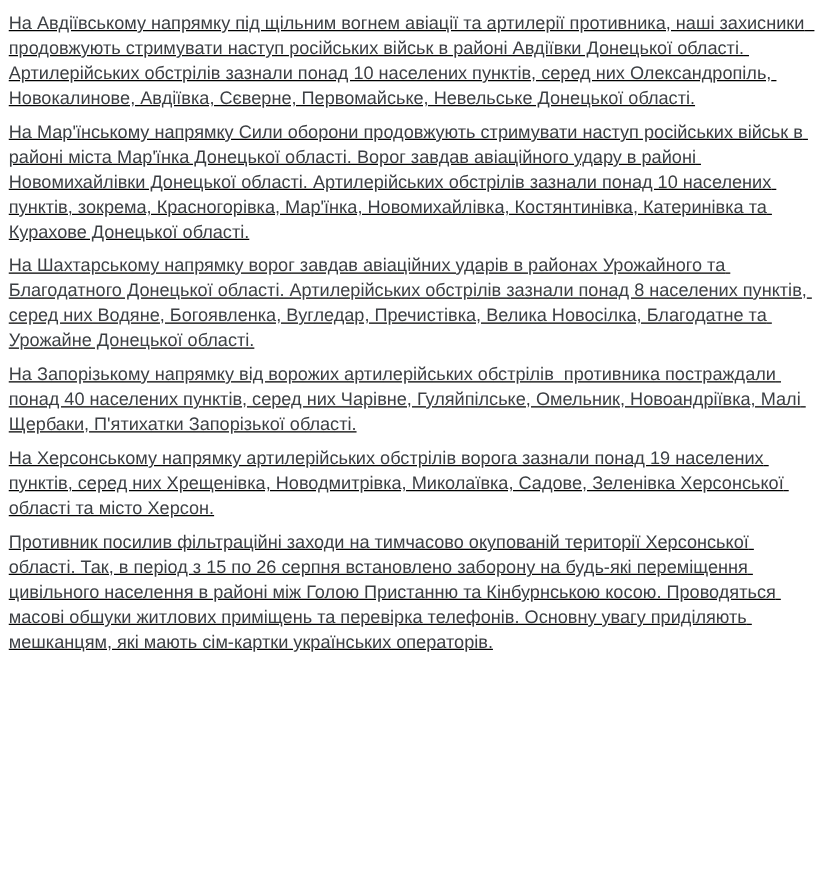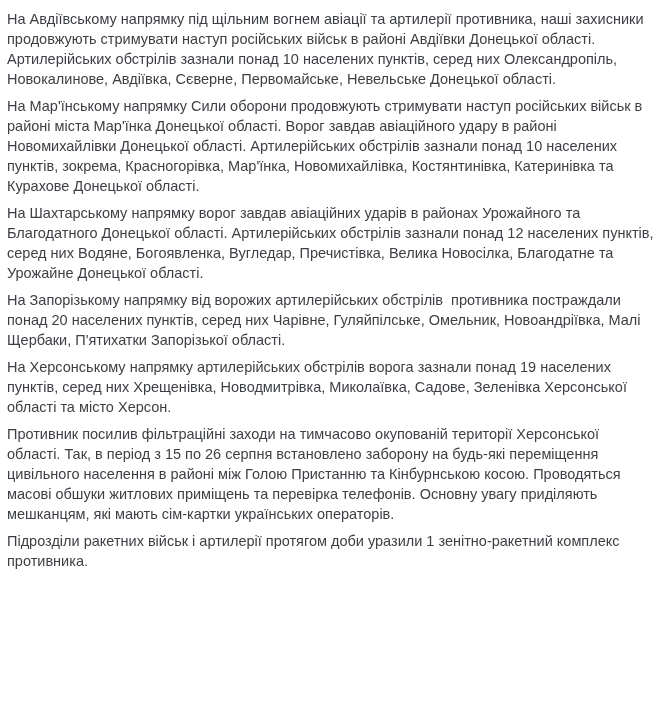--- a/index.html
+++ b/index.html
@@ -12,37 +12,37 @@
     height: 706px;
     overflow: hidden;
     box-sizing: border-box;
   }
   main.post-body {
     box-sizing: border-box;
     width: 659px;
     height: 706px;
     padding: 9px 3px 0 7px;
     background: #ffffff;
+    text-decoration: underline;
   }
   main.post-body p {
     margin: 0 0 7px 0;
     font-family: "Liberation Sans", "DejaVu Sans", sans-serif;
     font-size: 14.5px;
     line-height: 20px;
     font-weight: 400;
     color: #3c3f43;
     text-align: left;
     white-space: pre-wrap;
     -webkit-font-smoothing: antialiased;
   }
 </style>
 </head>
 <body>
 
 <main class="post-body">
   <p>На Авдіївському напрямку під щільним вогнем авіації та артилерії противника, наші захисники  продовжують стримувати наступ російських військ в районі Авдіївки Донецької області. Артилерійських обстрілів зазнали понад 10 населених пунктів, серед них Олександропіль, Новокалинове, Авдіївка, Сєверне, Первомайське, Невельське Донецької області.</p>
   <p>На Мар'їнському напрямку Сили оборони продовжують стримувати наступ російських військ в районі міста Мар'їнка Донецької області. Ворог завдав авіаційного удару в районі Новомихайлівки Донецької області. Артилерійських обстрілів зазнали понад 10 населених пунктів, зокрема, Красногорівка, Мар'їнка, Новомихайлівка, Костянтинівка, Катеринівка та Курахове Донецької області.</p>
-  <p>На Шахтарському напрямку ворог завдав авіаційних ударів в районах Урожайного та Благодатного Донецької області. Артилерійських обстрілів зазнали понад 12 населених пунктів, серед них Водяне, Богоявленка, Вугледар, Пречистівка, Велика Новосілка, Благодатне та Урожайне Донецької області.</p>
-  <p>На Запорізькому напрямку від ворожих артилерійських обстрілів  противника постраждали понад 20 населених пунктів, серед них Чарівне, Гуляйпілське, Омельник, Новоандріївка, Малі Щербаки, П'ятихатки Запорізької області.</p>
+  <p>На Шахтарському напрямку ворог завдав авіаційних ударів в районах Урожайного та Благодатного Донецької області. Артилерійських обстрілів зазнали понад 8 населених пунктів, серед них Водяне, Богоявленка, Вугледар, Пречистівка, Велика Новосілка, Благодатне та Урожайне Донецької області.</p>
+  <p>На Запорізькому напрямку від ворожих артилерійських обстрілів  противника постраждали понад 40 населених пунктів, серед них Чарівне, Гуляйпілське, Омельник, Новоандріївка, Малі Щербаки, П'ятихатки Запорізької області.</p>
   <p>На Херсонському напрямку артилерійських обстрілів ворога зазнали понад 19 населених пунктів, серед них Хрещенівка, Новодмитрівка, Миколаївка, Садове, Зеленівка Херсонської області та місто Херсон.</p>
   <p>Противник посилив фільтраційні заходи на тимчасово окупованій території Херсонської області. Так, в період з 15 по 26 серпня встановлено заборону на будь-які переміщення цивільного населення в районі між Голою Пристанню та Кінбурнською косою. Проводяться масові обшуки житлових приміщень та перевірка телефонів. Основну увагу приділяють мешканцям, які мають сім-картки українських операторів.</p>
-  <p>Підрозділи ракетних військ і артилерії протягом доби уразили 1 зенітно-ракетний комплекс противника.</p>
 </main>
 
 </body></html>

